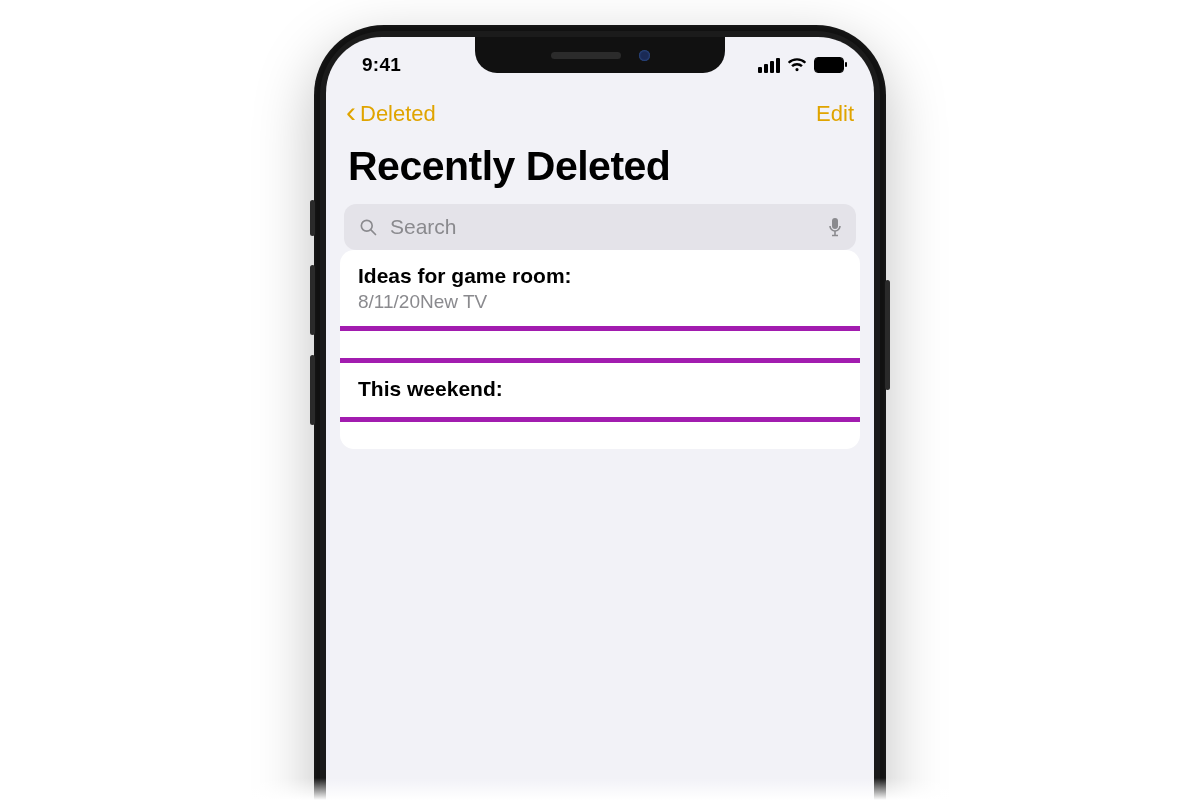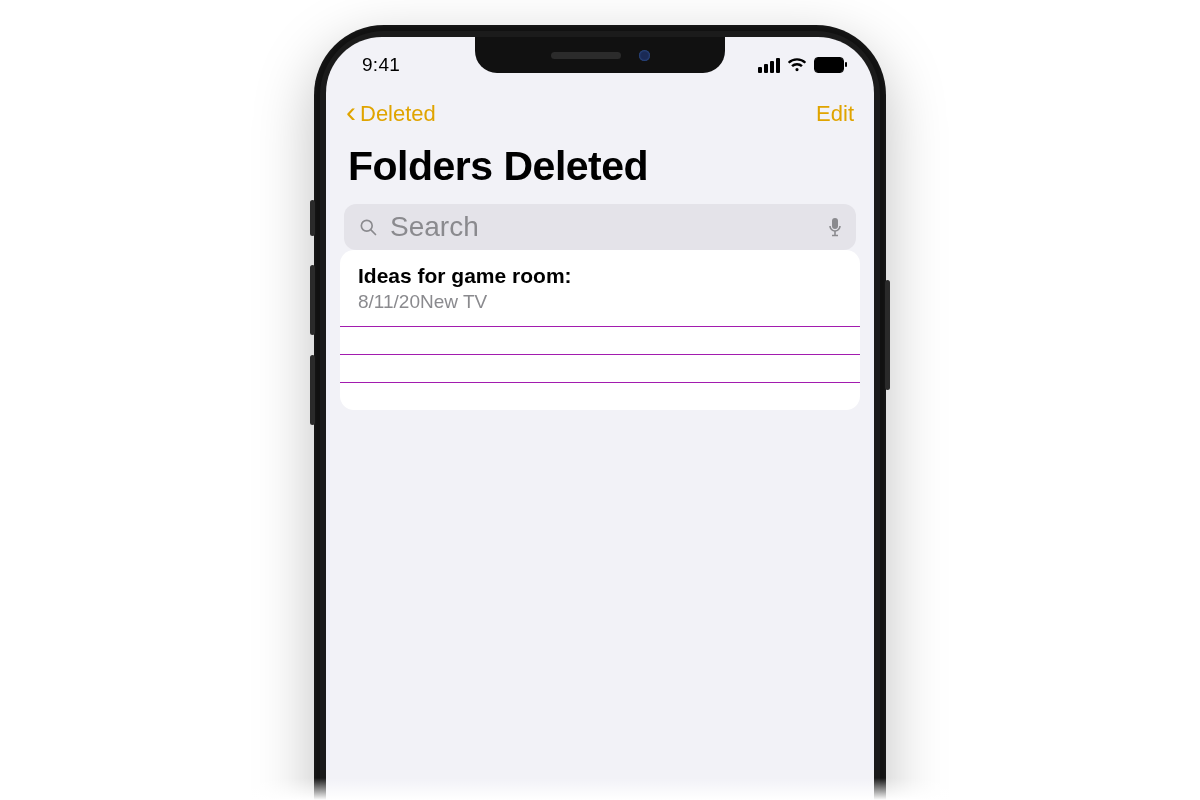--- a/index.html
+++ b/index.html
@@ -42,21 +42,21 @@
     z-index:50;display:flex;align-items:center;justify-content:center;gap:18px;
   }
   .speaker{width:70px;height:7px;border-radius:4px;background:#2b2b2b;}
   .cam{width:11px;height:11px;border-radius:50%;background:#1a2a55;box-shadow:inset 0 0 2px #4070c0;}
   
   .status{
     position:absolute;top:0;left:0;right:0;height:50px;z-index:40;
     display:flex;align-items:center;justify-content:space-between;
     padding:6px 30px 0 36px;box-sizing:border-box;color:#000;
   }
-  .status-time{font-weight:400;font-size:19px;letter-spacing:.3px;}
+  .status-time{font-weight:700;font-size:19px;letter-spacing:.3px;}
   .status-icons{display:flex;align-items:center;gap:7px;}
   .cell{display:flex;align-items:flex-end;gap:2px;}
   .cell i{display:block;width:4px;background:#000;border-radius:1px;}
   .cell i:nth-child(1){height:6px;} .cell i:nth-child(2){height:9px;}
   .cell i:nth-child(3){height:12px;} .cell i:nth-child(4){height:15px;}
   .batt{width:28px;height:14px;border:1.5px solid #000;border-radius:4px;position:relative;}
   .batt::after{content:"";position:absolute;right:-4px;top:3.5px;width:2.5px;height:5px;background:#000;border-radius:1px;}
   .batt i{display:block;height:100%;width:100%;background:#000;border-radius:2px;}
   
   .content{position:absolute;inset:0;padding-top:52px;box-sizing:border-box;}
@@ -71,36 +71,36 @@
   .big-title{
     font-size:41px;font-weight:800;letter-spacing:-.5px;color:#000;
     padding:6px 22px 14px;
   }
   
   .search{
     margin:0 18px;background:#e4e3e9;border-radius:12px;height:46px;
     display:flex;align-items:center;padding:0 14px;gap:10px;color:#8a8a8e;
   }
   .search input{
-    flex:1;border:none;background:transparent;font-size:28px;color:#a16207;outline:none;
+    flex:1;border:none;background:transparent;font-size:21px;color:#a16207;outline:none;
   }
   .search input::placeholder{color:#8a8a8e;}
   .mag{width:20px;height:20px;}
   .mic{width:14px;height:20px;}
   
   .info{
     color:#8a8a8e;font-size:18px;line-height:1.35;
     padding:18px 24px 22px;
   }
   
   .list{
     background:#fff;margin:0 14px;border-radius:14px;overflow:hidden;
   }
   .row{
-    padding:14px 18px 13px;border-bottom:1px solid #a21caf;cursor:pointer;
+    padding:14px 18px 13px;border-bottom:5px solid #a21caf;cursor:pointer;
   }
   .row:last-child{border-bottom:none;}
   .row-title{font-size:21px;font-weight:700;color:#000;margin-bottom:3px;}
   .row-sub{font-size:19px;color:#8a8a8e;}
   .row-sub .date{margin-right:0;}
   
   .fade{
     position:absolute;left:0;right:0;bottom:0;height:22px;
     background:linear-gradient(to bottom,rgba(255,255,255,0),#fff);
     z-index:60;pointer-events:none;
@@ -145,21 +145,21 @@
         <div class="content">
 
           <div class="nav">
             <div class="nav-back">
               <span class="chev">‹</span>
               <span>Deleted</span>
             </div>
             <div class="nav-edit">Edit</div>
           </div>
 
-          <div class="big-title">Folders Deleted</div>
+          <div class="big-title">Recently Deleted</div>
 
           <div class="search">
             <svg class="mag" viewBox="0 0 24 24">
               <circle cx="10.5" cy="10.5" r="6.5" fill="none" stroke="#8a8a8e" stroke-width="2"></circle>
               <line x1="15.5" y1="15.5" x2="21" y2="21" stroke="#8a8a8e" stroke-width="2" stroke-linecap="round"></line>
             </svg>
             <input placeholder="Search" style="">
             <svg class="mic" viewBox="0 0 14 20">
               <rect x="4" y="1" width="6" height="11" rx="3" fill="#8a8a8e"></rect>
               <path d="M2 9a5 5 0 0 0 10 0" fill="none" stroke="#8a8a8e" stroke-width="1.6"></path>
@@ -172,20 +172,21 @@
           <div class="list">
             <div class="row">
               <div class="row-title">Ideas for game room:</div>
               <div class="row-sub">
                 <span class="date">8/11/20</span><span>New TV</span>
               </div>
             </div>
             <div class="row">
             </div>
             <div class="row">
+              <div class="row-title">This weekend:</div>
             </div>
             <div class="row">
             </div>
           </div>
 
         </div>
 
       </div>
     </div>
   </div>

